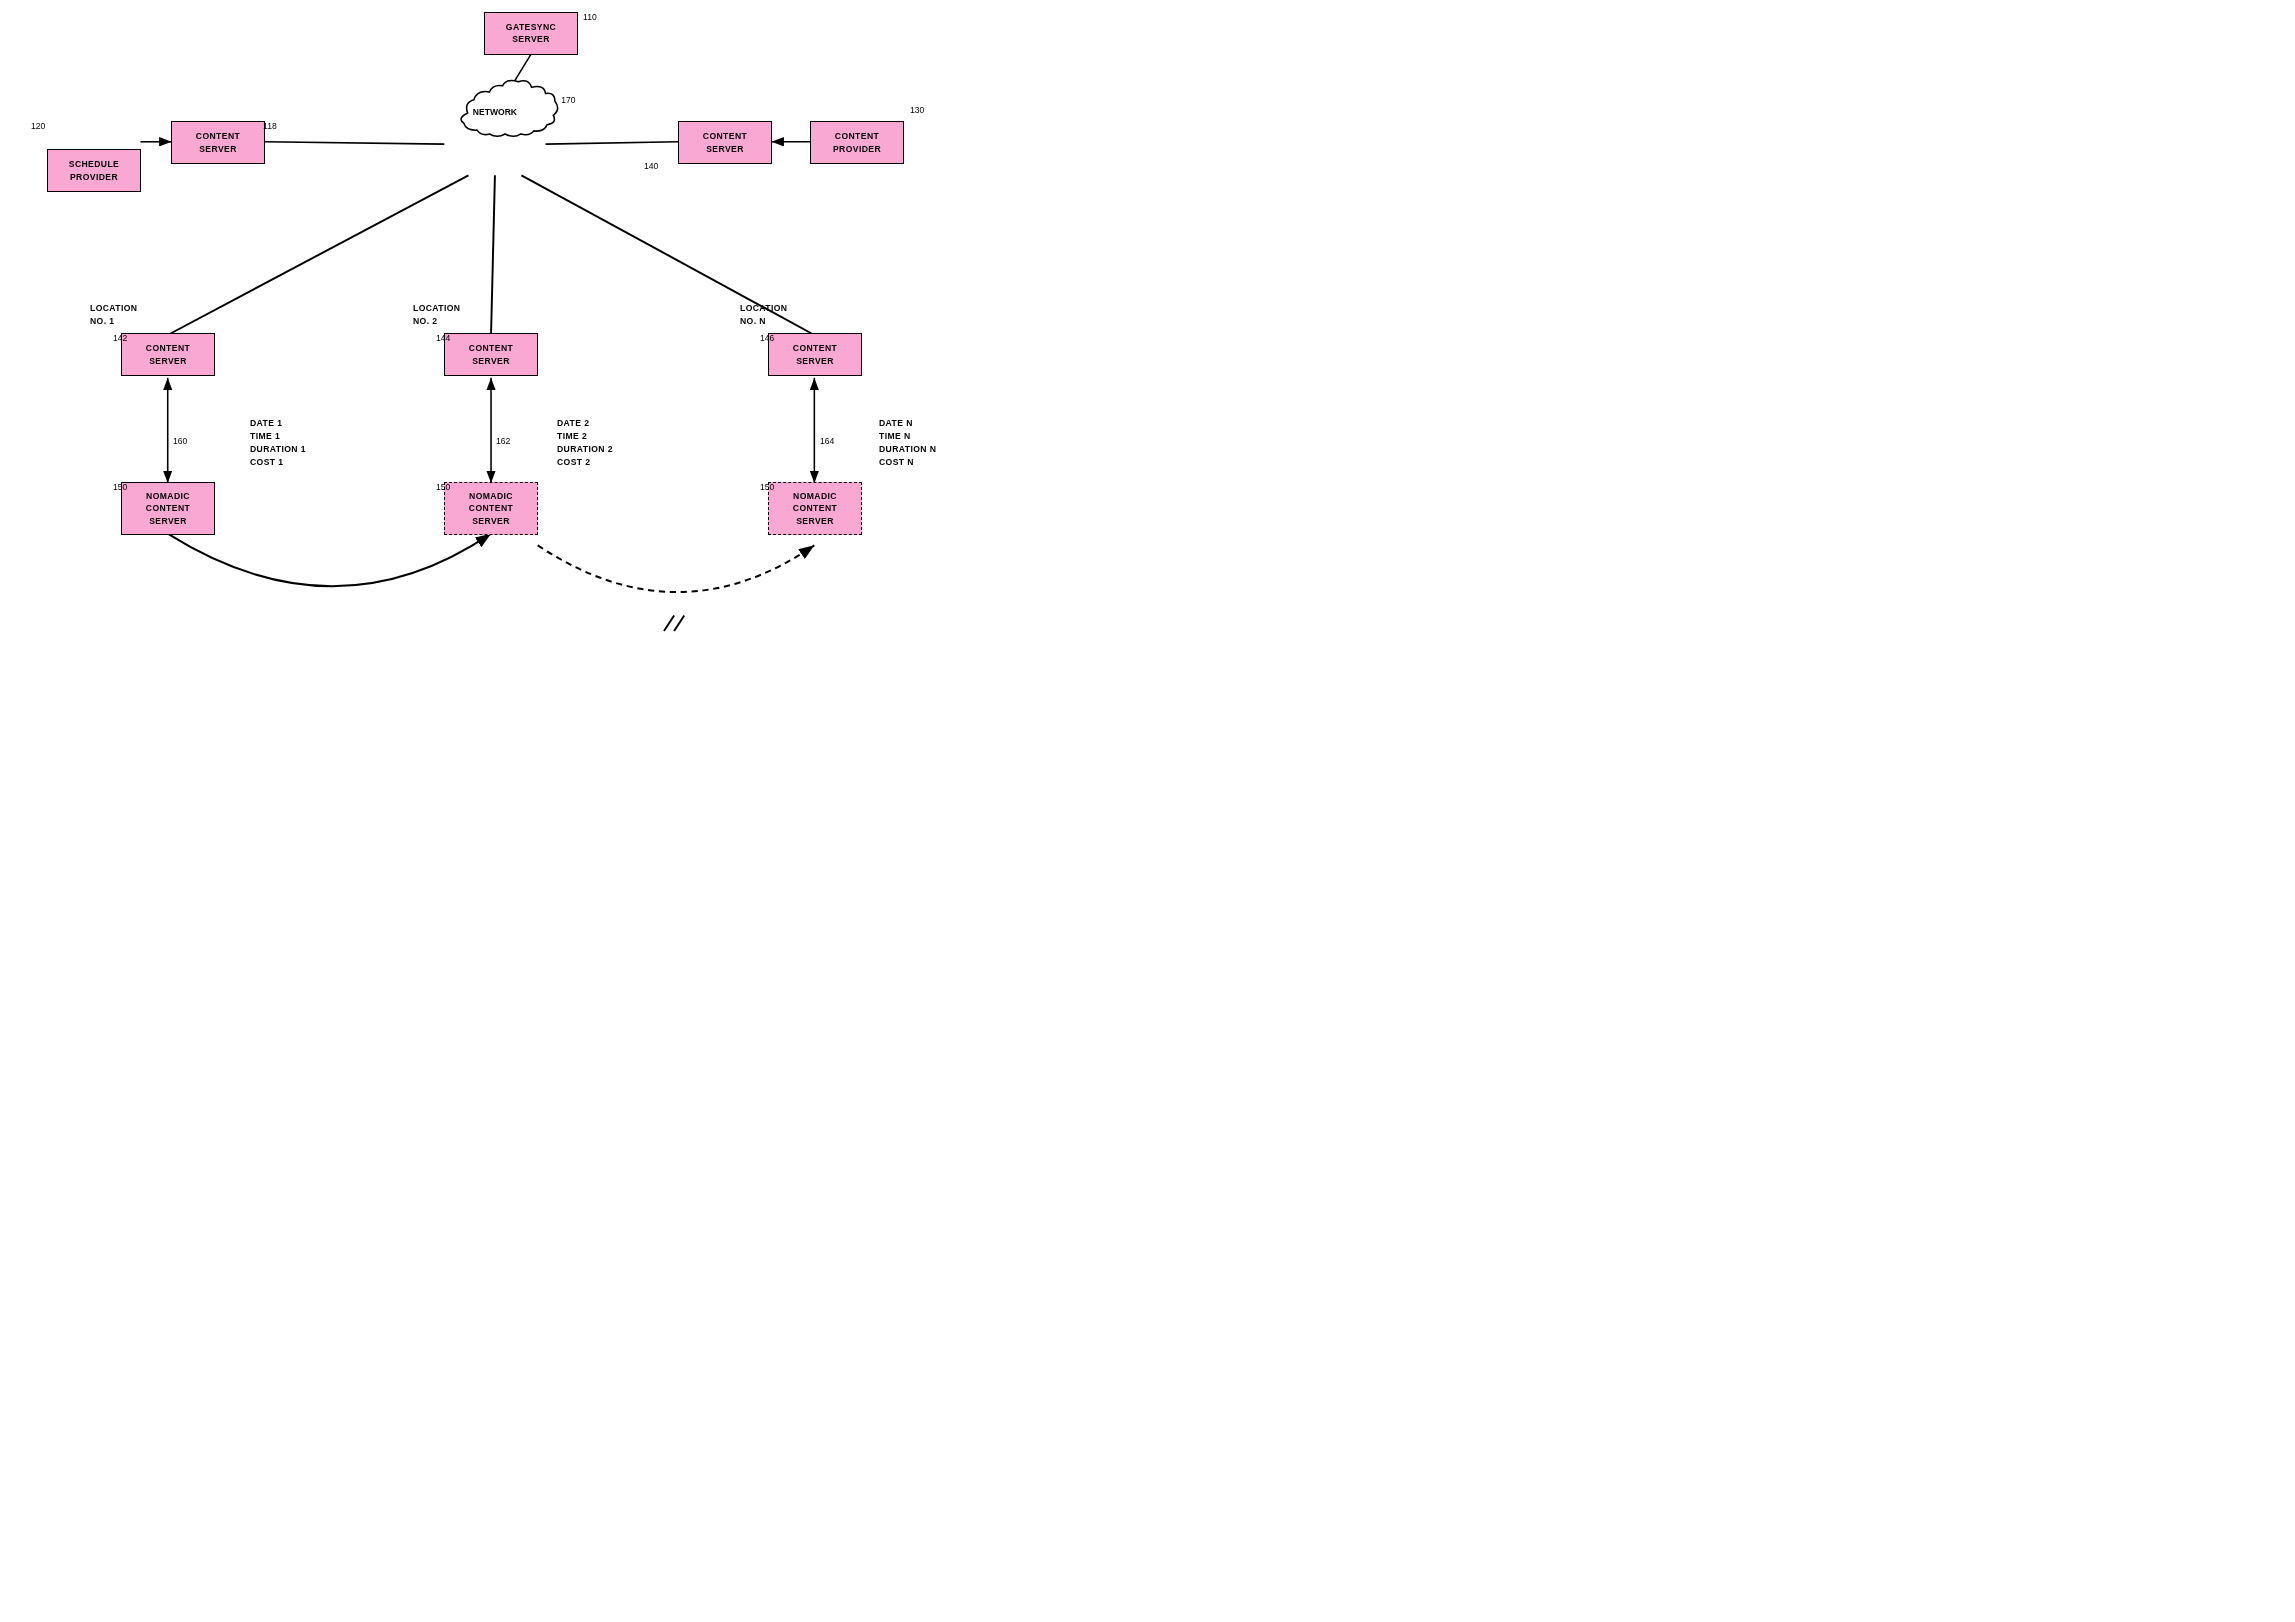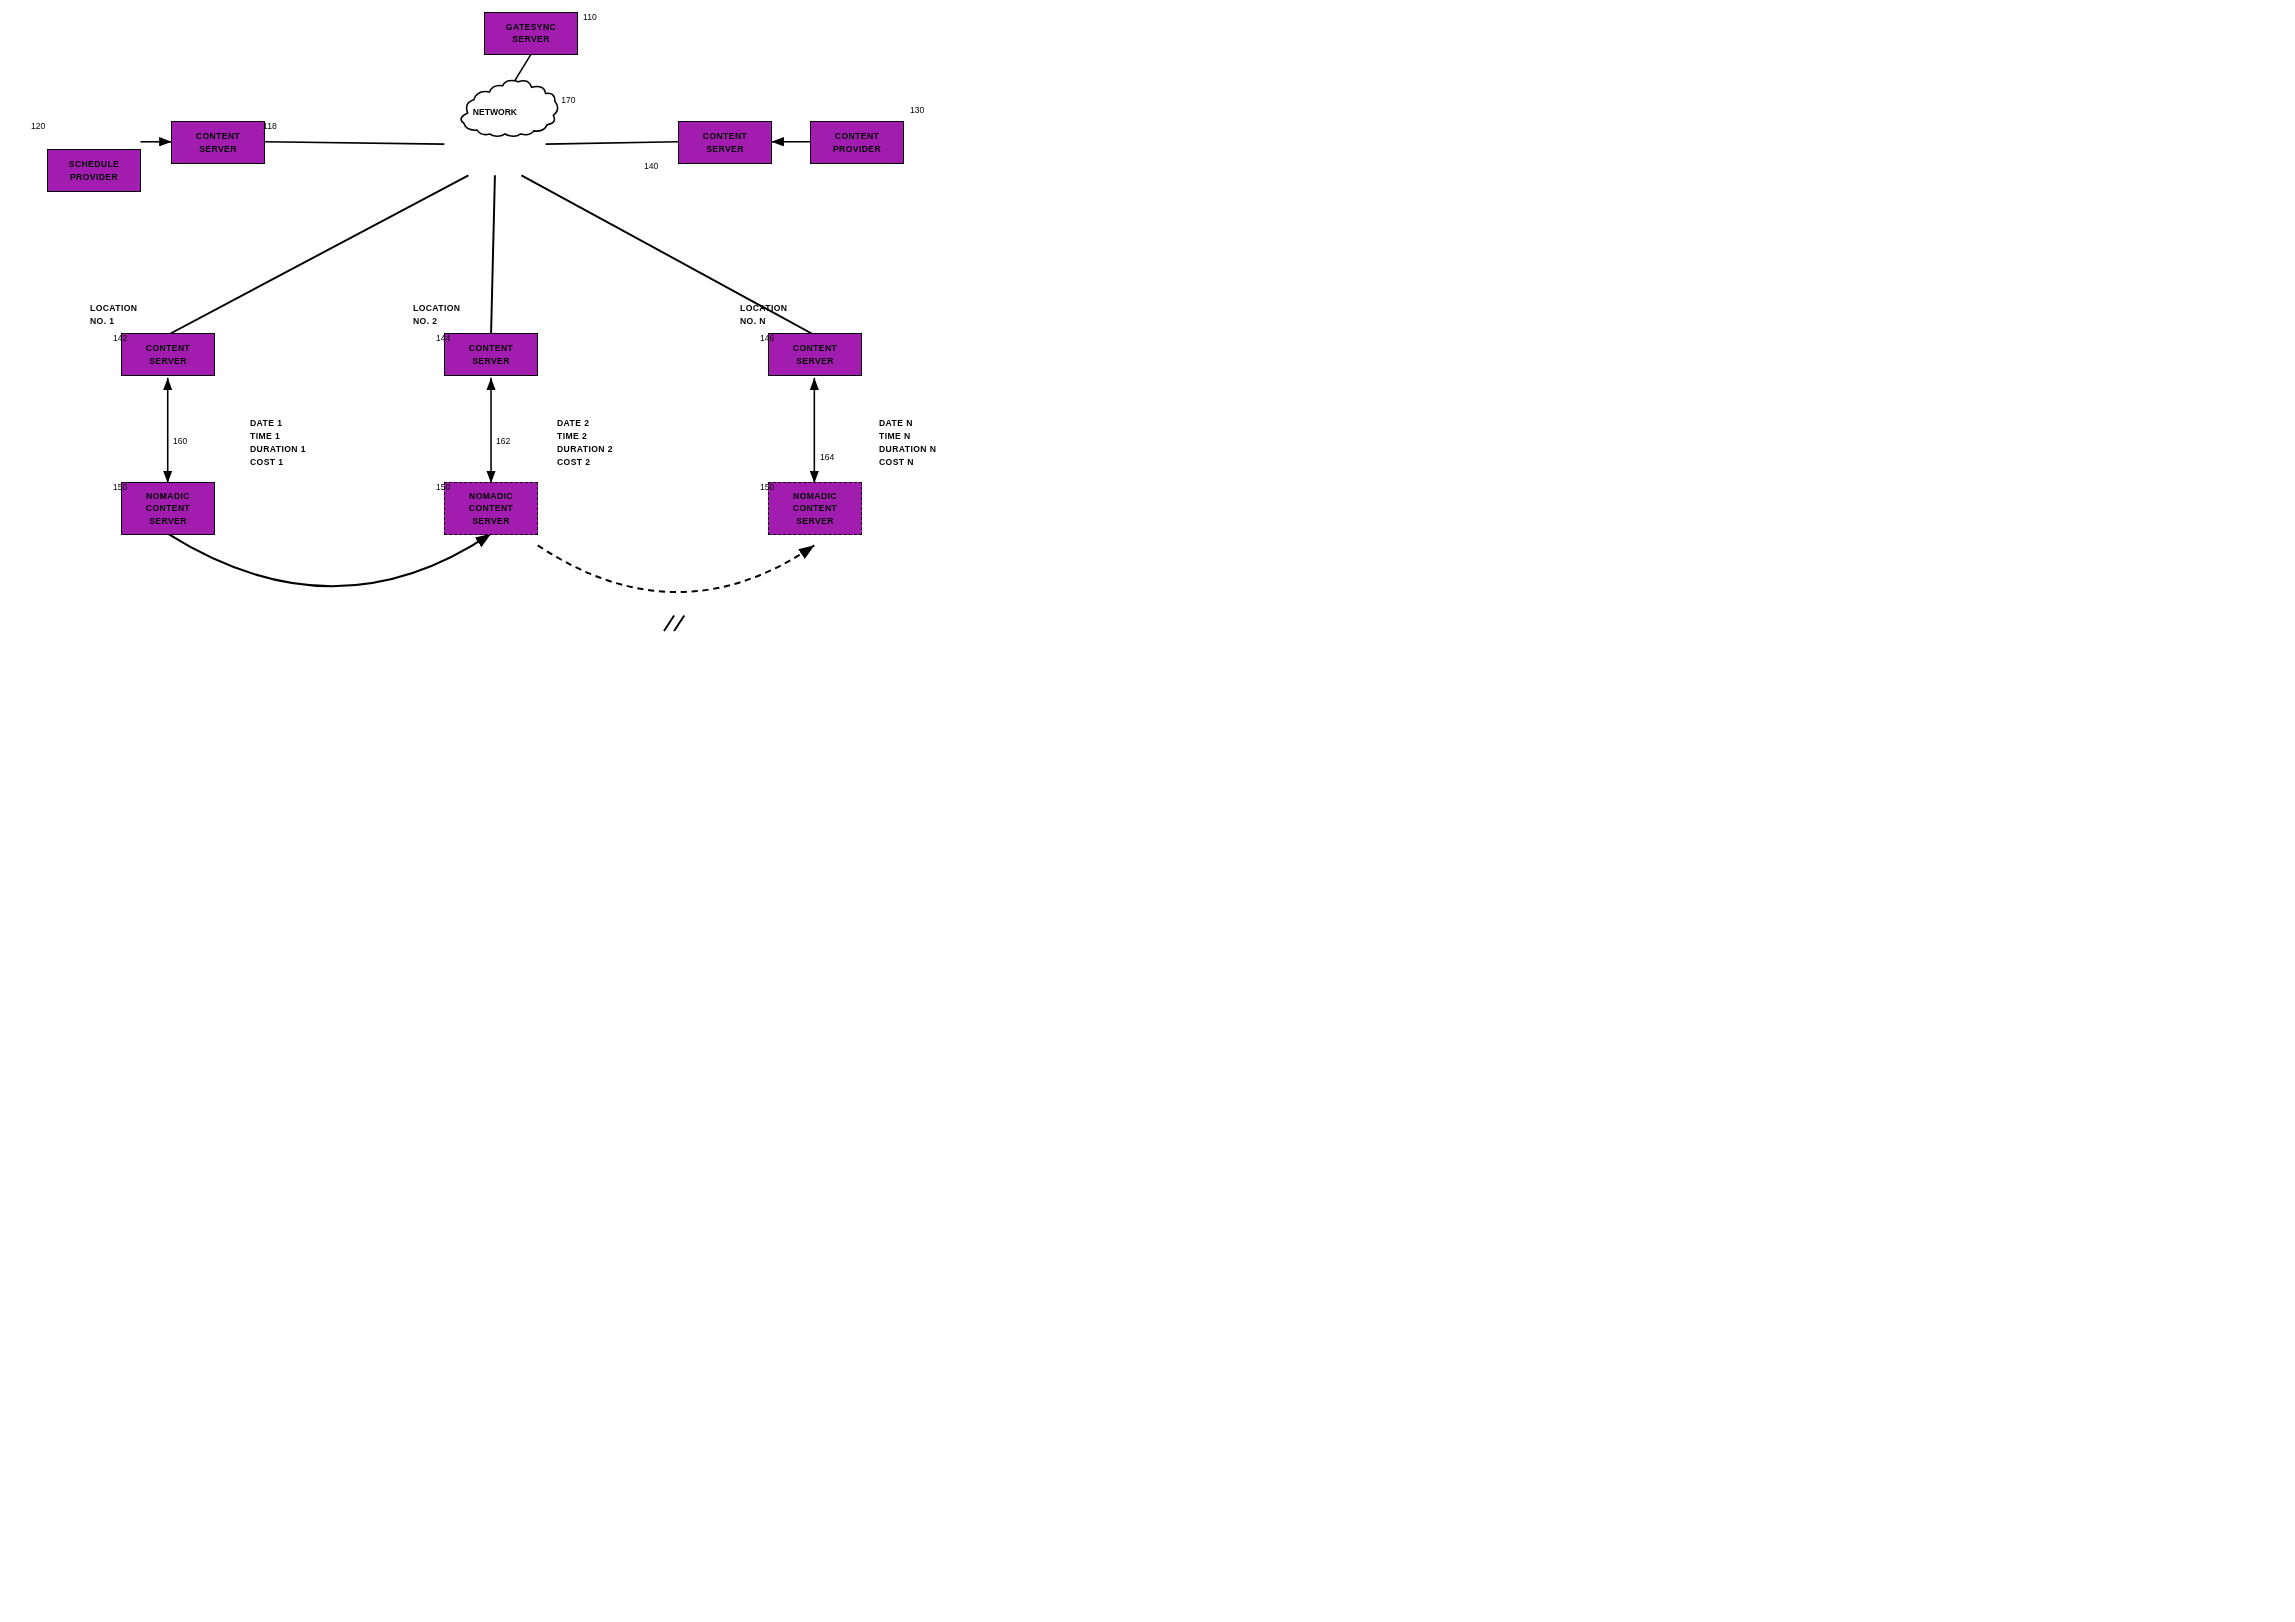--- a/index.html
+++ b/index.html
@@ -12,21 +12,21 @@
       position: relative;
     }
     svg {
       position: absolute;
       top: 0; left: 0;
       width: 100%; height: 100%;
     }
     .box {
       position: absolute;
       border: 1.6px solid #000;
-      background: #a21caf;
+      background: #f9a8d4;
       display: flex;
       flex-direction: column;
       align-items: center;
       justify-content: center;
       text-align: center;
       font-size: 8.6px;
       font-weight: bold;
       letter-spacing: 0.4px;
       line-height: 1.4;
       padding: 4.7px 6.2px;
@@ -168,21 +168,21 @@
 </div>
 
 <div class="label" style="left:879px; top:417px;">
   DATE N<br>TIME N<br>DURATION N<br>COST N
 </div>
 
 <span class="ref-num" style="left:173px; top:436px;">160</span>
 
 <span class="ref-num" style="left:496px; top:436px;">162</span>
 
-<span class="ref-num" style="left:820px; top:452px;text-align:right;">164</span>
+<span class="ref-num" style="left:820px; top:436px;text-align:right;">164</span>
 
 <div class="box" style="left:121px; top:482px; width:94px; height:53px;">
   <span>NOMADIC<br>CONTENT<br>SERVER</span>
 </div>
 <span class="ref-num" style="left:113px; top:482px;">150</span>
 
 <div class="box box-dashed" style="left:444px; top:482px; width:94px; height:53px;">
   <span>NOMADIC<br>CONTENT<br>SERVER</span>
 </div>
 <span class="ref-num" style="left:436px; top:482px;">150</span>

